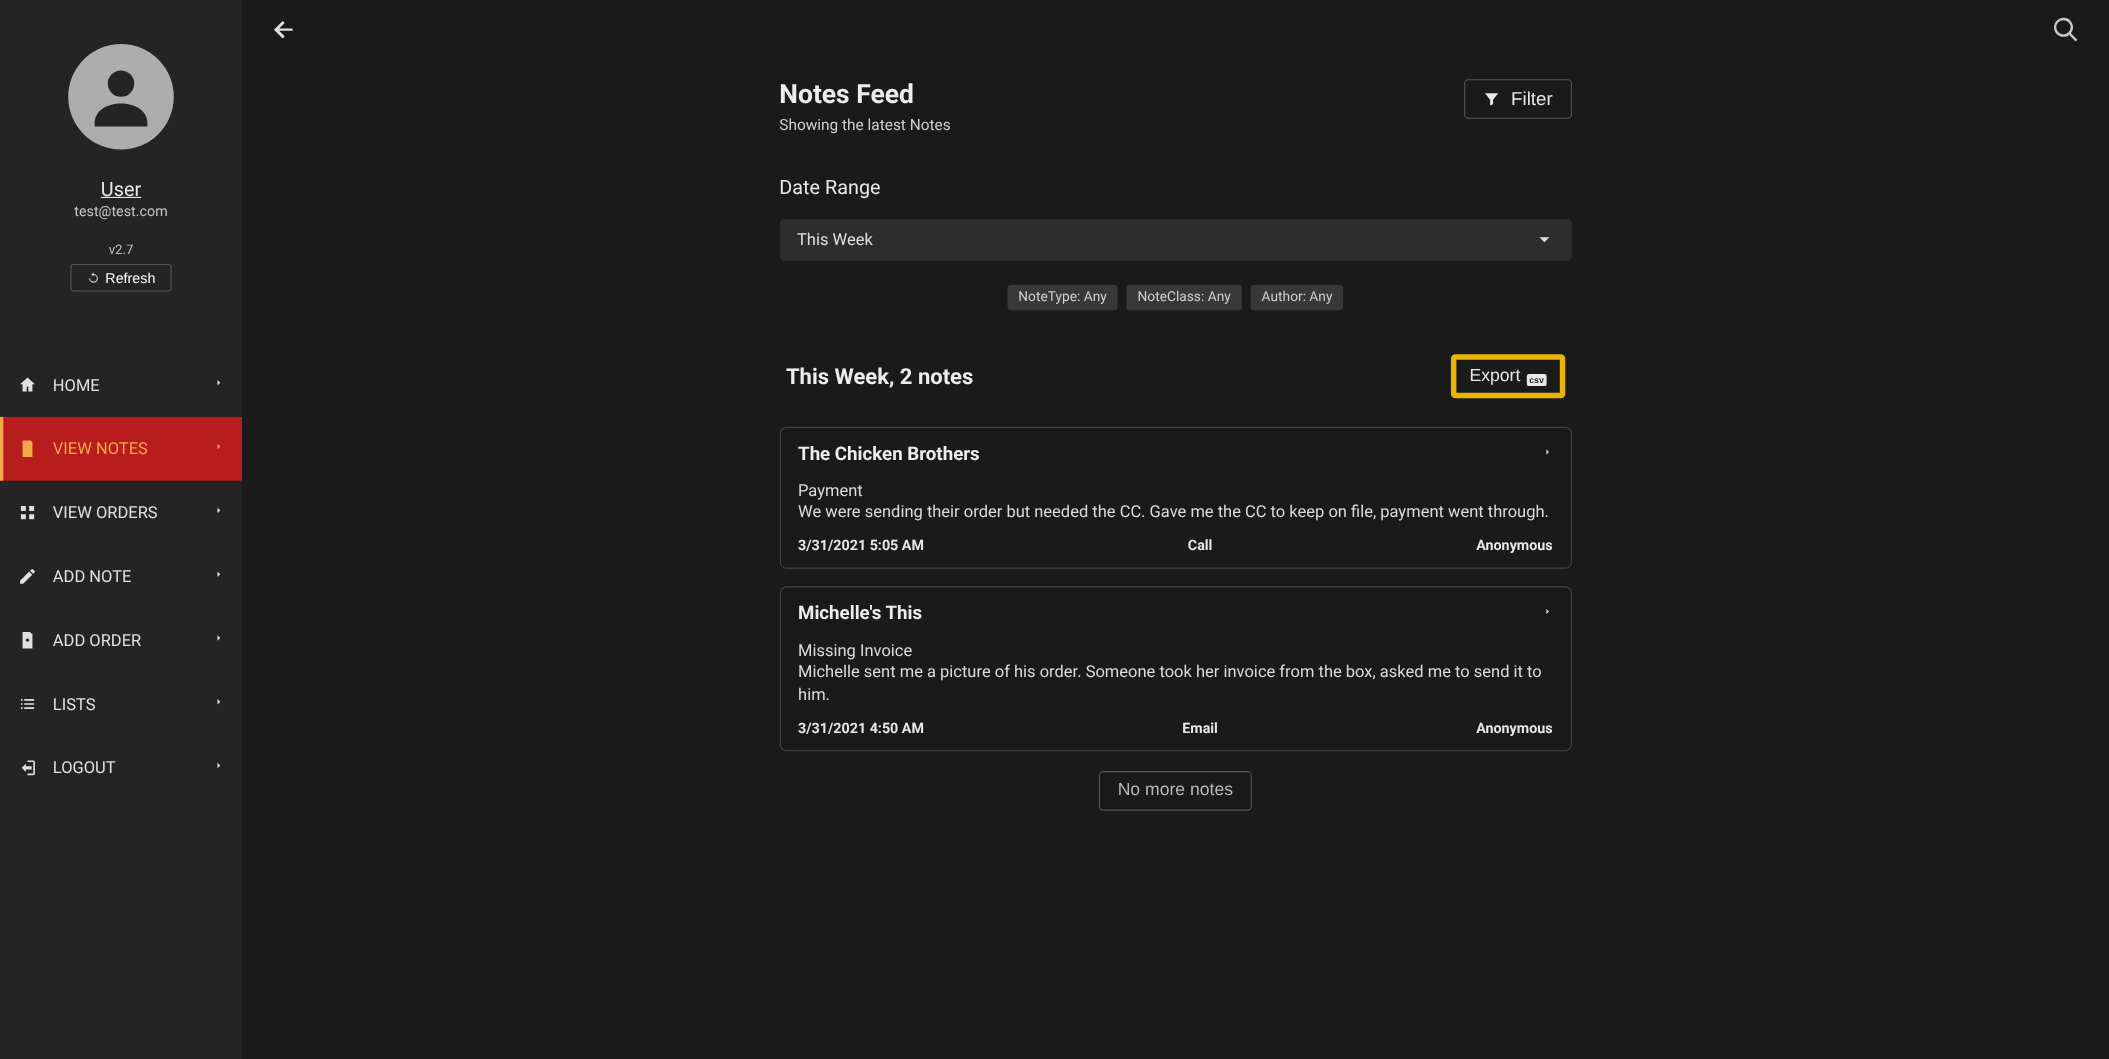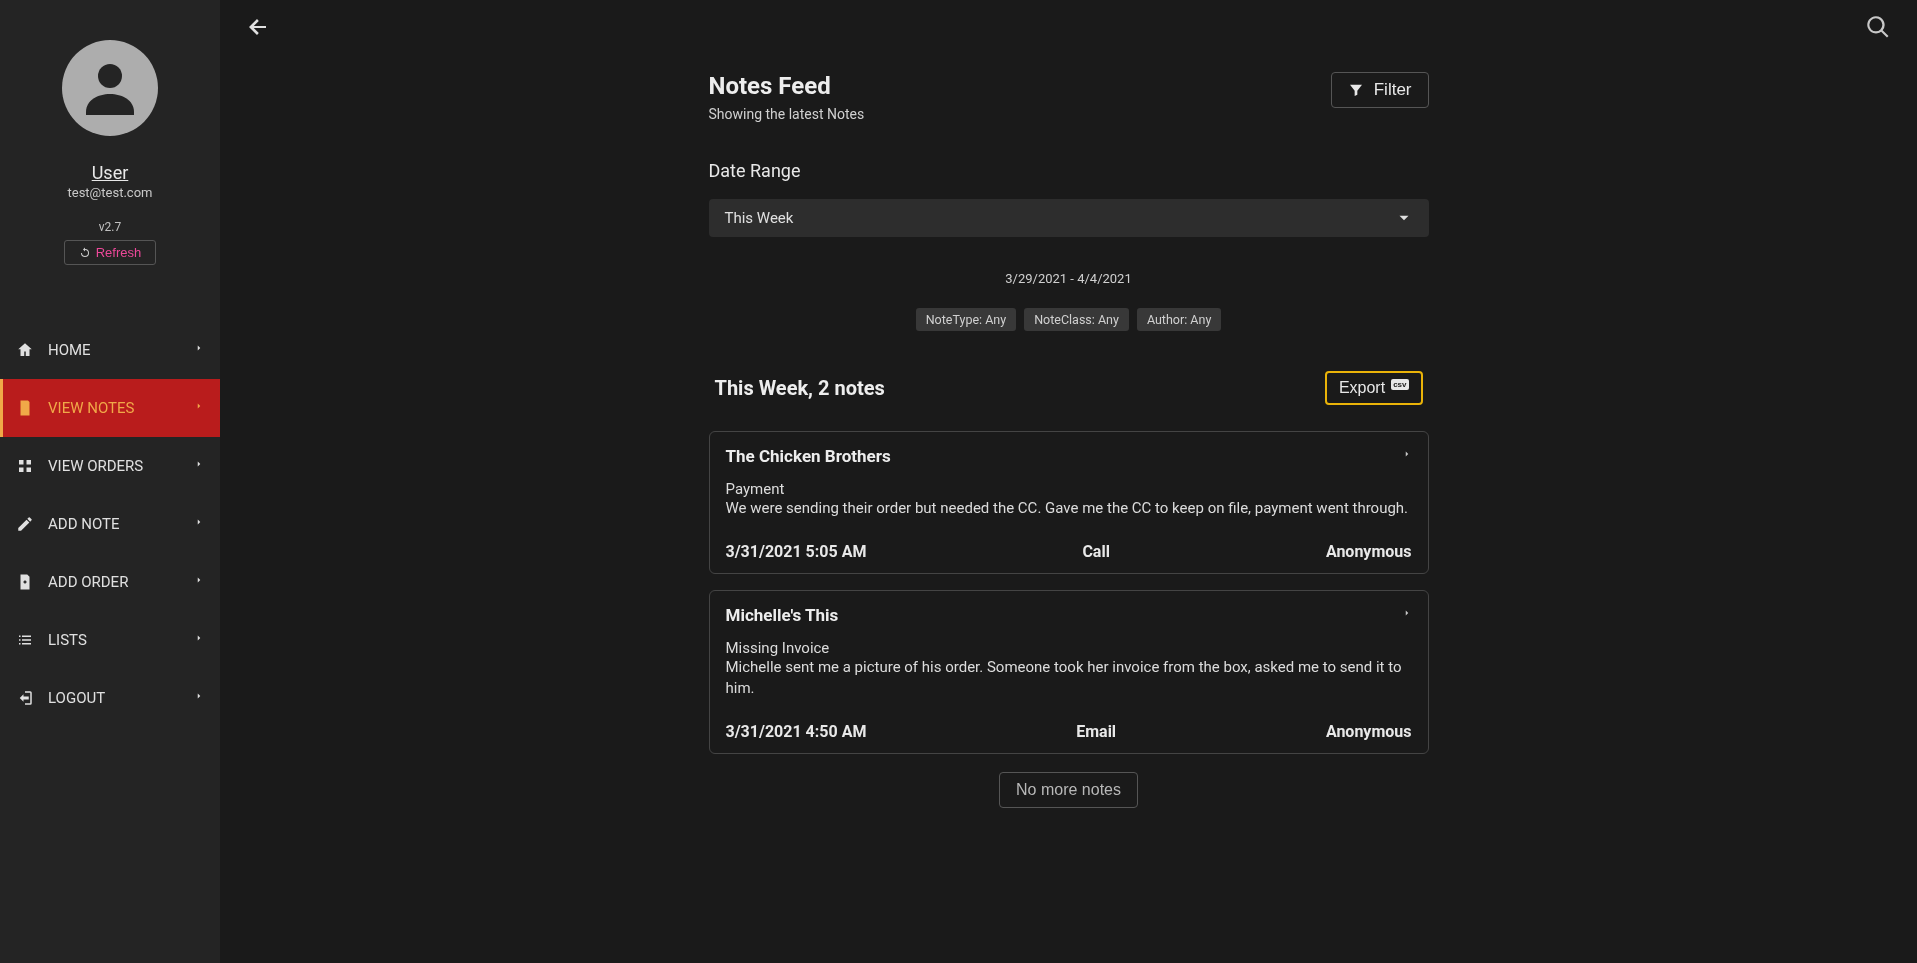--- a/index.html
+++ b/index.html
@@ -35,21 +35,21 @@
     justify-content: center;
   }
   .avatar-wrap svg { width: 72px; height: 72px; fill: #242424; }
   .username { margin-top: 26px; font-size: 18px; color: #e8e8e8; text-decoration: underline; }
   .useremail { font-size: 13px; color: #c8c8c8; margin-top: 2px; }
   .version { font-size: 12px; color: #c0c0c0; margin-top: 20px; }
   .refresh-btn {
     margin-top: 6px;
     border: 1px solid #555;
     background: transparent;
-    color: #ec4899;
+    color: #ffffff;
     font-size: 13px;
     padding: 4px 14px;
     border-radius: 3px;
     cursor: pointer;
     display: flex;
     align-items: center;
     gap: 5px;
   }
   .refresh-btn svg { width: 12px; height: 12px; fill: #d0d0d0; }
   .nav { margin-top: 36px; }
@@ -131,29 +131,29 @@
   }
   .results-header {
     display: flex;
     justify-content: space-between;
     align-items: center;
     margin-top: 40px;
     padding: 0 6px;
   }
   .results-title { font-size: 20px; font-weight: 700; color: #ededed; }
   .export-btn {
-    border: 2px solid #eab308;
+    border: 5px solid #eab308;
     background: transparent;
     color: #e8e8e8;
     font-size: 16px;
     padding: 6px 12px;
     border-radius: 4px;
     cursor: pointer;
     display: flex;
-    align-items: flex-start;
+    align-items: flex-end;
     gap: 6px;
   }
   .export-badge {
     background: #e8e8e8;
     color: #222;
     font-size: 8px;
     font-weight: 700;
     border-radius: 2px;
     padding: 2px 2px 1px 2px;
     line-height: 1;
@@ -167,22 +167,22 @@
     cursor: pointer;
   }
   .note-top { display:flex; justify-content: space-between; align-items:center; }
   .note-title { font-size: 17px; font-weight: 700; color: #ededed; }
   .note-top svg { width: 10px; height: 16px; fill: #c8c8c8; }
   .note-subtitle { font-size: 15px; color: #dcdcdc; margin-top: 14px; }
   .note-body { font-size: 15px; color: #dcdcdc; line-height: 1.35; }
   .note-meta {
     display: flex;
     justify-content: space-between;
-    margin-top: 24px;
-    font-size: 16px;
+    margin-top: 14px;
+    font-size: 13px;
     font-weight: 700;
     color: #e8e8e8;
   }
   .no-more {
     display: block;
     margin: 18px auto 0 auto;
     border: 1px solid #555;
     background: transparent;
     color: #b8b8b8;
     font-size: 16px;
@@ -325,21 +325,20 @@
       </button>
     </div>
 
     <div class="section-label">Date Range</div>
     <div class="select-wrap">
       <span>This Week</span>
       <svg viewBox="0 0 24 24">
           <path d="M6 9l6 6 6-6z"></path>
         </svg>
     </div>
-    <div class="date-range">3/29/2021 - 4/4/2021</div>
 
     <div class="filter-badges" id="filter-badges">
         <span class="badge">NoteType: Any</span>
         <span class="badge">NoteClass: Any</span>
         <span class="badge">Author: Any</span>
       </div>
 
     <div class="results-header">
       <div class="results-title">This Week, 2 notes</div>
       <button class="export-btn">

